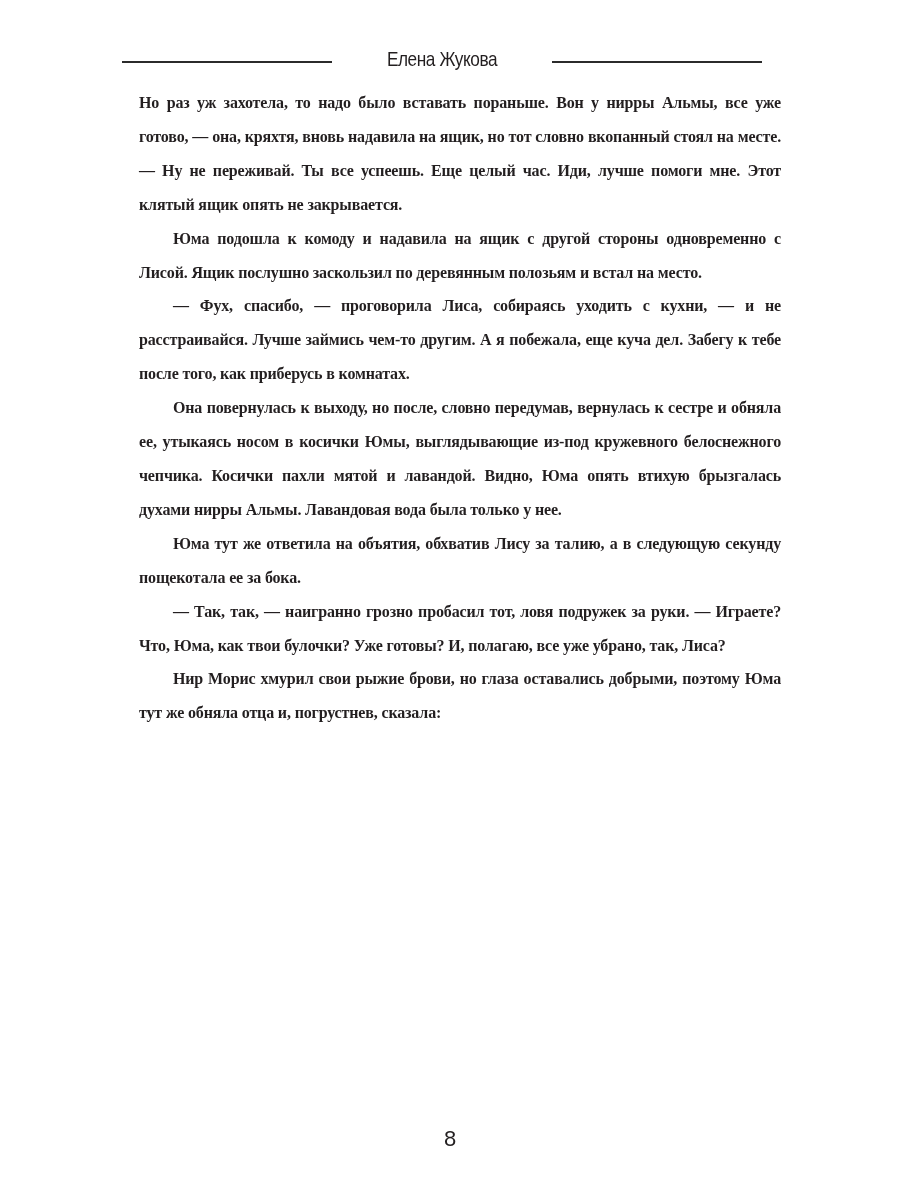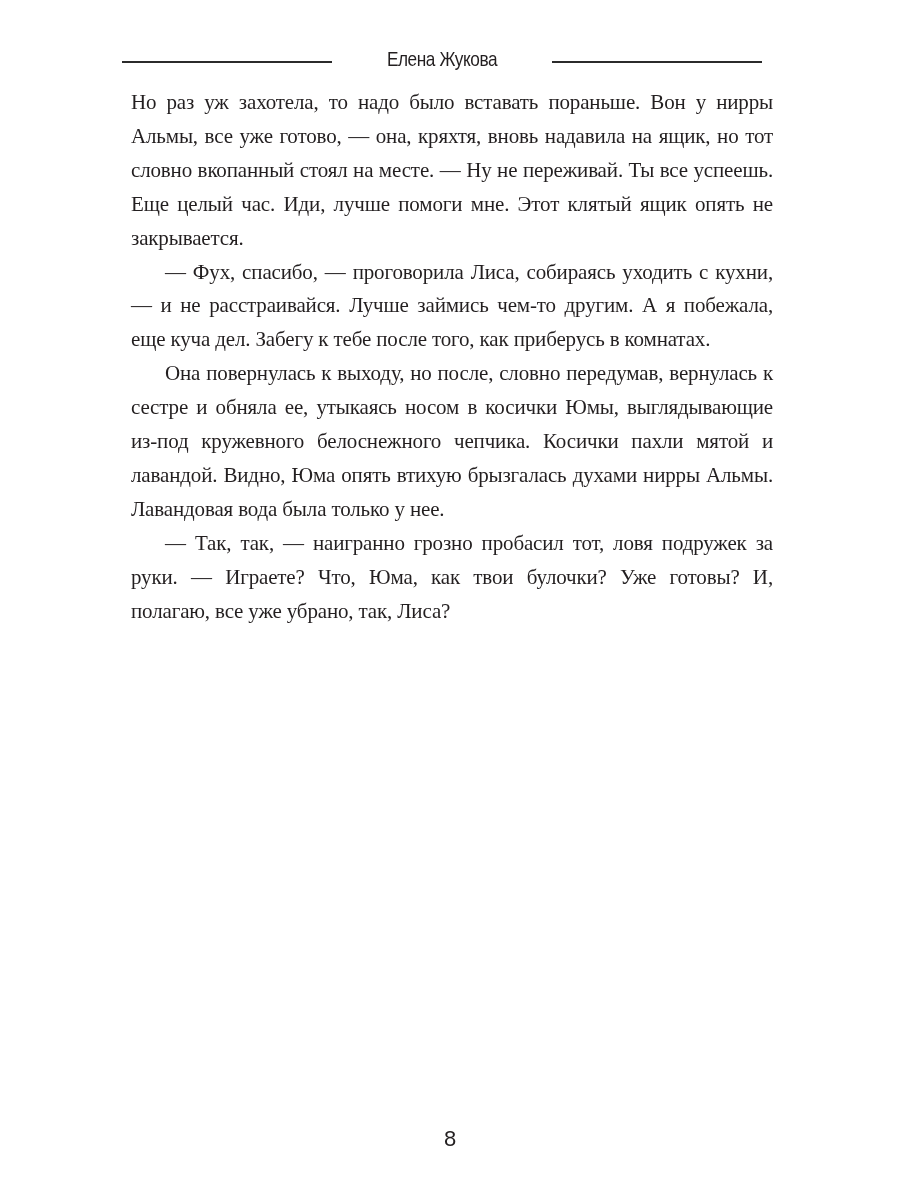--- a/index.html
+++ b/index.html
@@ -15,41 +15,45 @@
     }
     .rule.left { left: 0; width: 210px; }
     .rule.right { left: 430px; width: 210px; }
     .running-title {
       position: absolute; left: 210px; width: 220px; top: 2px; text-align: center;
       font-family: "Liberation Sans Narrow", "Liberation Sans", sans-serif;
       font-size: 21px; letter-spacing: -0.5px; transform: scaleX(0.82);
       color: #231f20;
     }
     .body-text {
-      position: absolute; top: 86px; left: 131px; width: 642px;
+      position: absolute; top: 86px; left: 139px; width: 642px;
       font-family: "Liberation Serif", serif;
-      font-size: 21px; line-height: 33.9px; text-align: justify;
+      font-size: 16px; line-height: 33.9px; text-align: justify;
       letter-spacing: -0.15px;
+      font-weight: bold;
     }
     .body-text p { margin: 0; text-indent: 34px; }
     .body-text p.first { text-indent: 0; }
     .folio {
       position: absolute; top: 1126px; left: 0; width: 900px; text-align: center;
       font-family: "Liberation Sans", sans-serif; font-size: 22px; color: #231f20;
     }
   </style>
 </head>
 <body>
 
 <div class="header">
   <div class="rule left"></div>
   <div class="running-title">Елена Жукова</div>
   <div class="rule right"></div>
 </div>
 
 <div class="body-text">
   <p class="first">Но раз уж захотела, то надо было вставать пораньше. Вон у нирры Альмы, все уже готово, — она, кряхтя, вновь надавила на ящик, но тот словно вкопанный стоял на месте. — Ну не переживай. Ты все успеешь. Еще целый час. Иди, лучше помоги мне. Этот клятый ящик опять не закрывается.</p>
+  <p>Юма подошла к комоду и надавила на ящик с другой стороны одновременно с Лисой. Ящик послушно заскользил по деревянным полозьям и встал на место.</p>
   <p>— Фух, спасибо, — проговорила Лиса, собираясь уходить с кухни, — и не расстраивайся. Лучше займись чем-то другим. А я побежала, еще куча дел. Забегу к тебе после того, как приберусь в комнатах.</p>
   <p>Она повернулась к выходу, но после, словно передумав, вернулась к сестре и обняла ее, утыкаясь носом в косички Юмы, выглядывающие из-под кружевного белоснежного чепчика. Косички пахли мятой и лавандой. Видно, Юма опять втихую брызгалась духами нирры Альмы. Лавандовая вода была только у нее.</p>
+  <p>Юма тут же ответила на объятия, обхватив Лису за талию, а в следующую секунду пощекотала ее за бока.</p>
   <p>— Так, так, — наигранно грозно пробасил тот, ловя подружек за руки. — Играете? Что, Юма, как твои булочки? Уже готовы? И, полагаю, все уже убрано, так, Лиса?</p>
+  <p>Нир Морис хмурил свои рыжие брови, но глаза оставались добрыми, поэтому Юма тут же обняла отца и, погрустнев, сказала:</p>
 </div>
 
 <div class="folio">8</div>
 
 </body></html>

